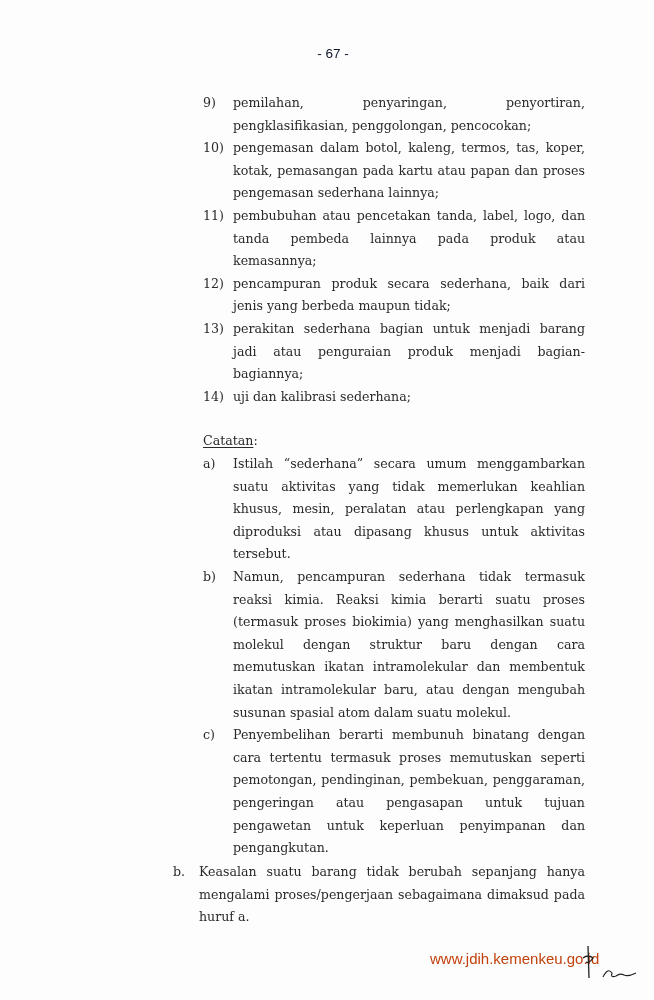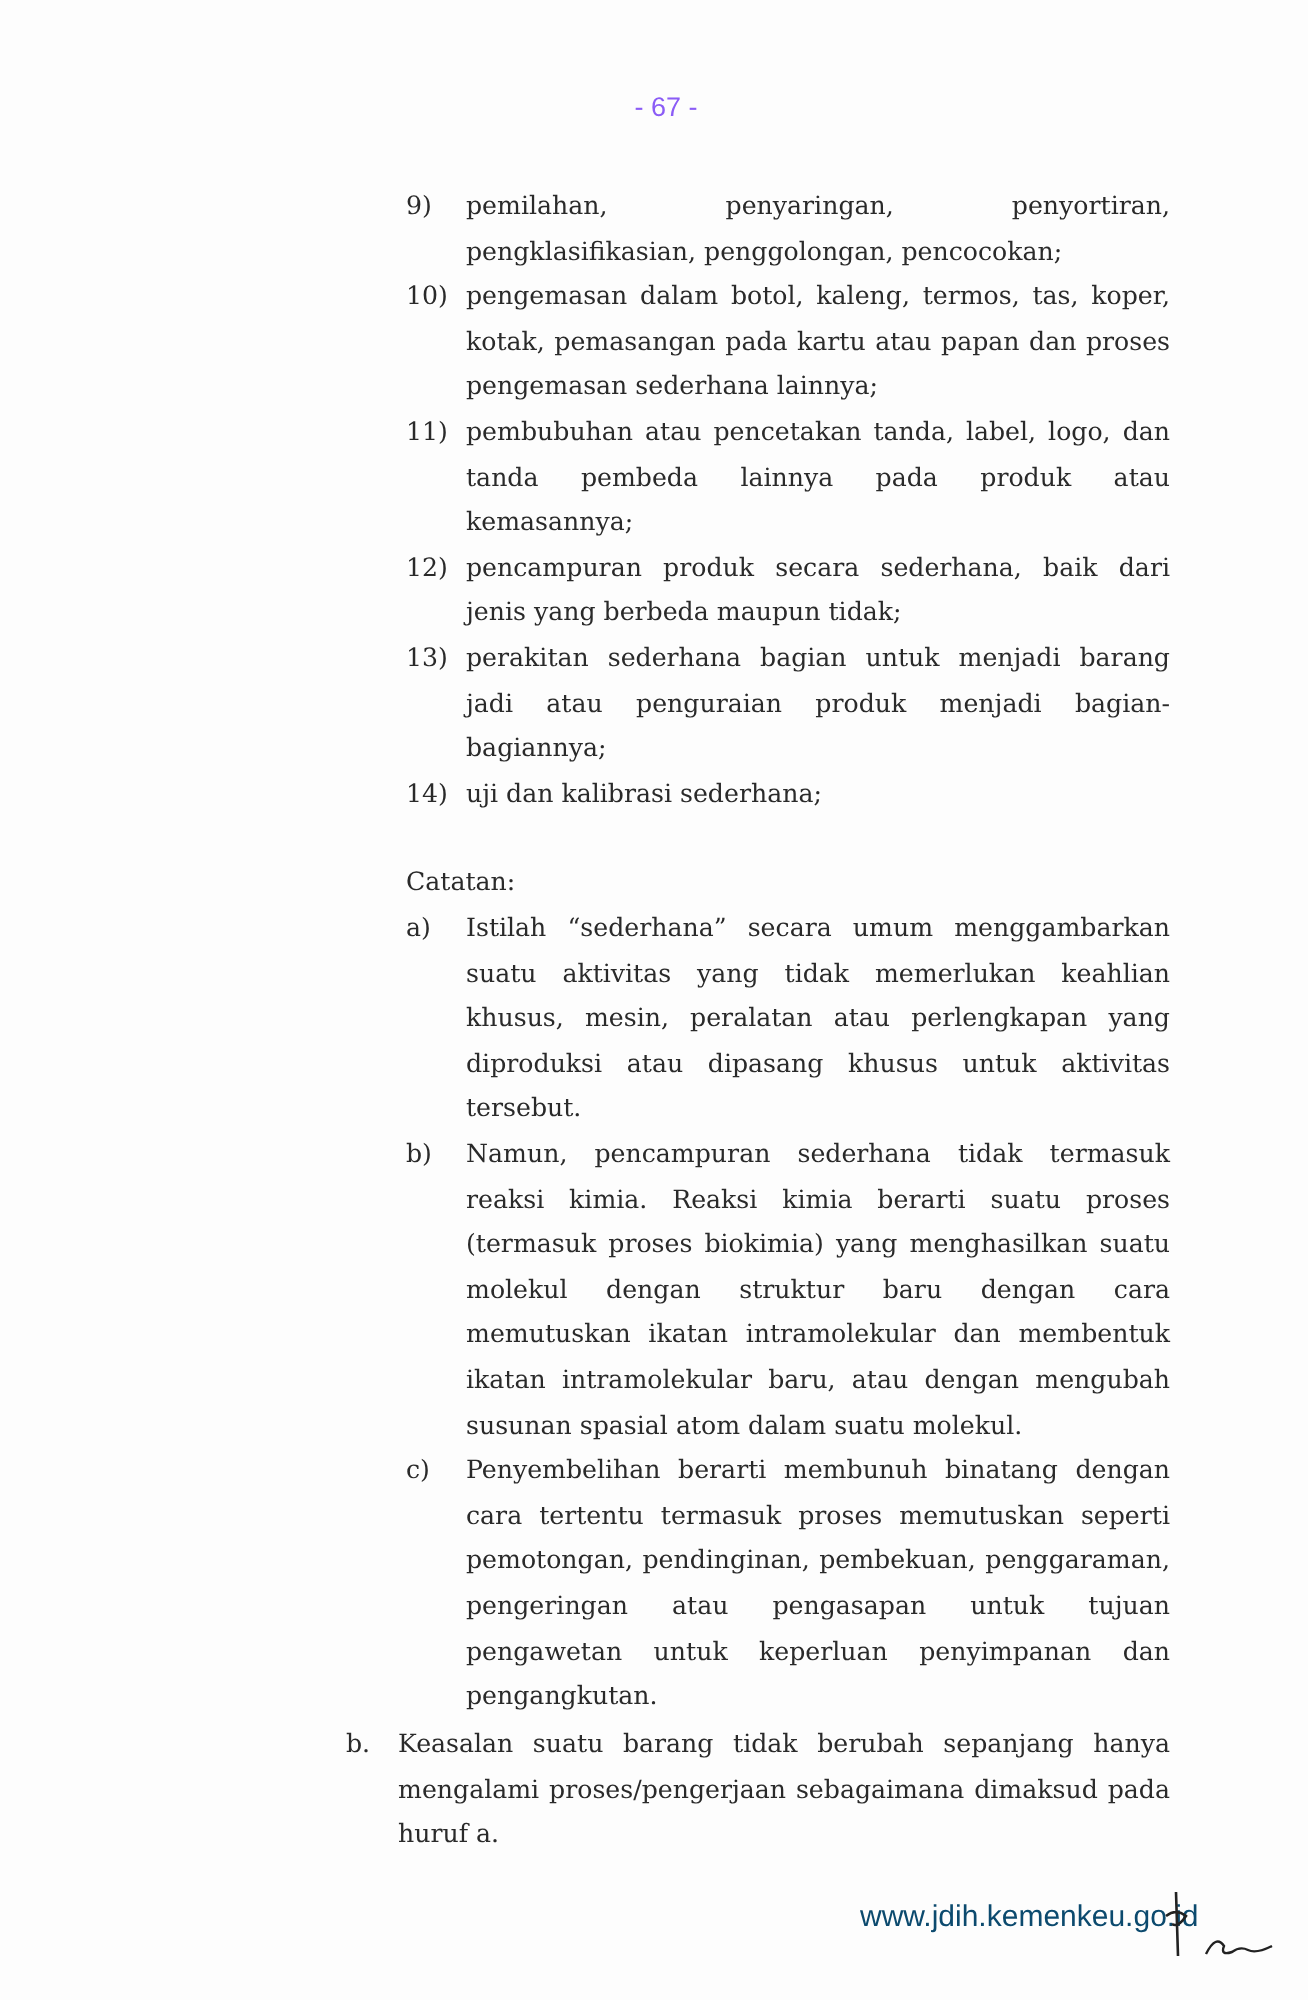--- a/index.html
+++ b/index.html
@@ -2,40 +2,40 @@
 <html><head>
 <meta charset="utf-8">
 <style>
   html, body { margin: 0; padding: 0; }
   body {
     width: 654px; height: 1000px; background: #fdfdfd; position: relative; overflow: hidden;
     font-family: "DejaVu Serif", "Liberation Serif", serif; color: #2a2a2a;
   }
   .page-num {
     position: absolute; top: 46px; left: 0; width: 100%; text-align: center;
-    font-family: "Liberation Sans", sans-serif; font-size: 13.5px; color: #8b5cf6; padding-left: 12px; box-sizing: border-box;
+    font-family: "Liberation Sans", sans-serif; font-size: 13.5px; color: #0f172a; padding-left: 12px; box-sizing: border-box;
   }
   .block { position: absolute; font-size: 12.6px; line-height: 22.6px; }
   .item { position: relative; }
   .marker { position: absolute; top: 0; }
   .text { text-align: justify; text-align-last: left; }
   .num-list { left: 203px; width: 382px; top: 92px; }
   .num-list .marker { left: 0; }
   .num-list .text { margin-left: 30px; }
   .catatan-label { position: absolute; left: 203px; top: 430px; font-size: 12.6px; line-height: 22.6px; }
-  .catatan-label span.u { text-underline-offset: 2px; }
+  .catatan-label span.u { text-decoration: underline; text-underline-offset: 2px; }
   .notes { left: 203px; width: 382px; top: 453px; }
   .notes .marker { left: 0; }
   .notes .text { margin-left: 30px; }
   .point-b { left: 173px; width: 412px; top: 861px; }
   .point-b .marker { left: 0; }
   .point-b .text { margin-left: 26px; }
   .footer-url {
     position: absolute; left: 430px; top: 950px; font-family: "Liberation Sans", sans-serif;
-    font-size: 15px; color: #0c4a6e; text-decoration: none;
+    font-size: 15px; color: #c2410c; text-decoration: none;
   }
   .signature { position: absolute; left: 600px; top: 965px; width: 40px; height: 16px; }
   .initial-mark { position: absolute; left: 580px; top: 944px; width: 16px; height: 36px; }
 </style>
 </head>
 <body>
 
 <div class="page-num">- 67 -</div>
 
 <div class="block num-list">

